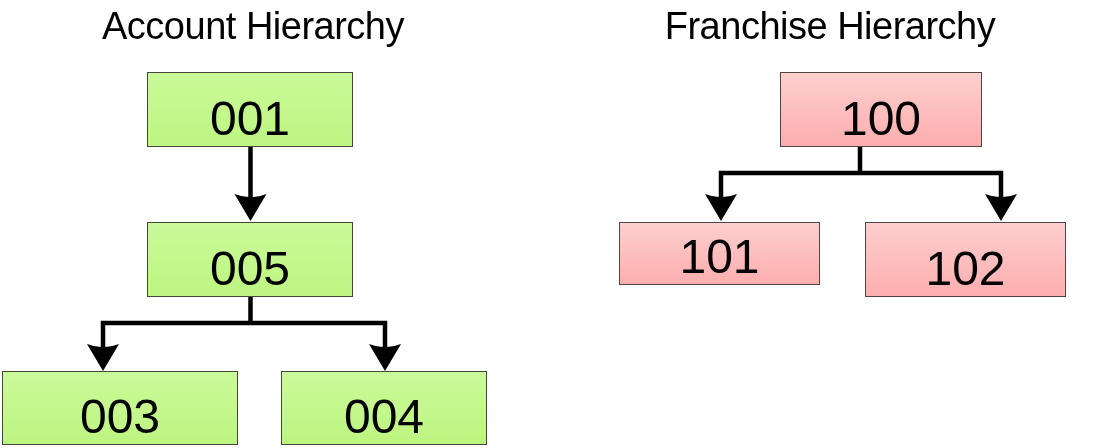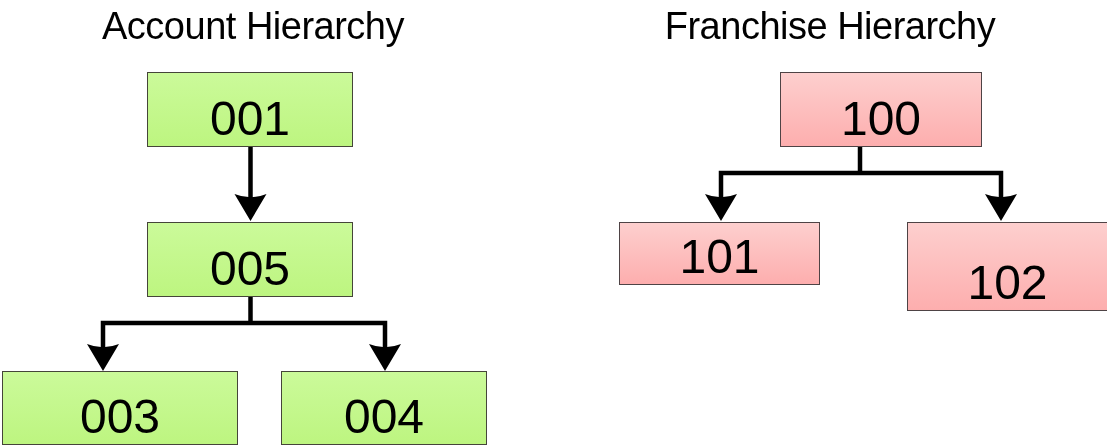--- a/index.html
+++ b/index.html
@@ -35,21 +35,21 @@
     color: #000000;
   }
   
   #node-001 { left: 147px; top: 72px;  width: 206px; height: 75px; }
   #node-002 { left: 147px; top: 222px; width: 206px; height: 75px; }
   #node-003 { left: 2px;   top: 371px; width: 236px; height: 74px; }
   #node-004 { left: 281px; top: 371px; width: 206px; height: 74px; }
   
   #node-100 { left: 780px; top: 72px;  width: 202px; height: 75px; }
   #node-101 { left: 619px; top: 222px; width: 201px; height: 63px; }
-  #node-102 { left: 907px; top: 222px; width: 201px; height: 89px; }
+  #node-102 { left: 865px; top: 222px; width: 201px; height: 75px; }
   #connector-layer {
     position: absolute;
     left: 0; top: 0;
     width: 1107px; height: 448px;
     pointer-events: none;
   }
   #connector-layer path.rail {
     fill: none;
     stroke: #000000;
     stroke-width: 4.5;

